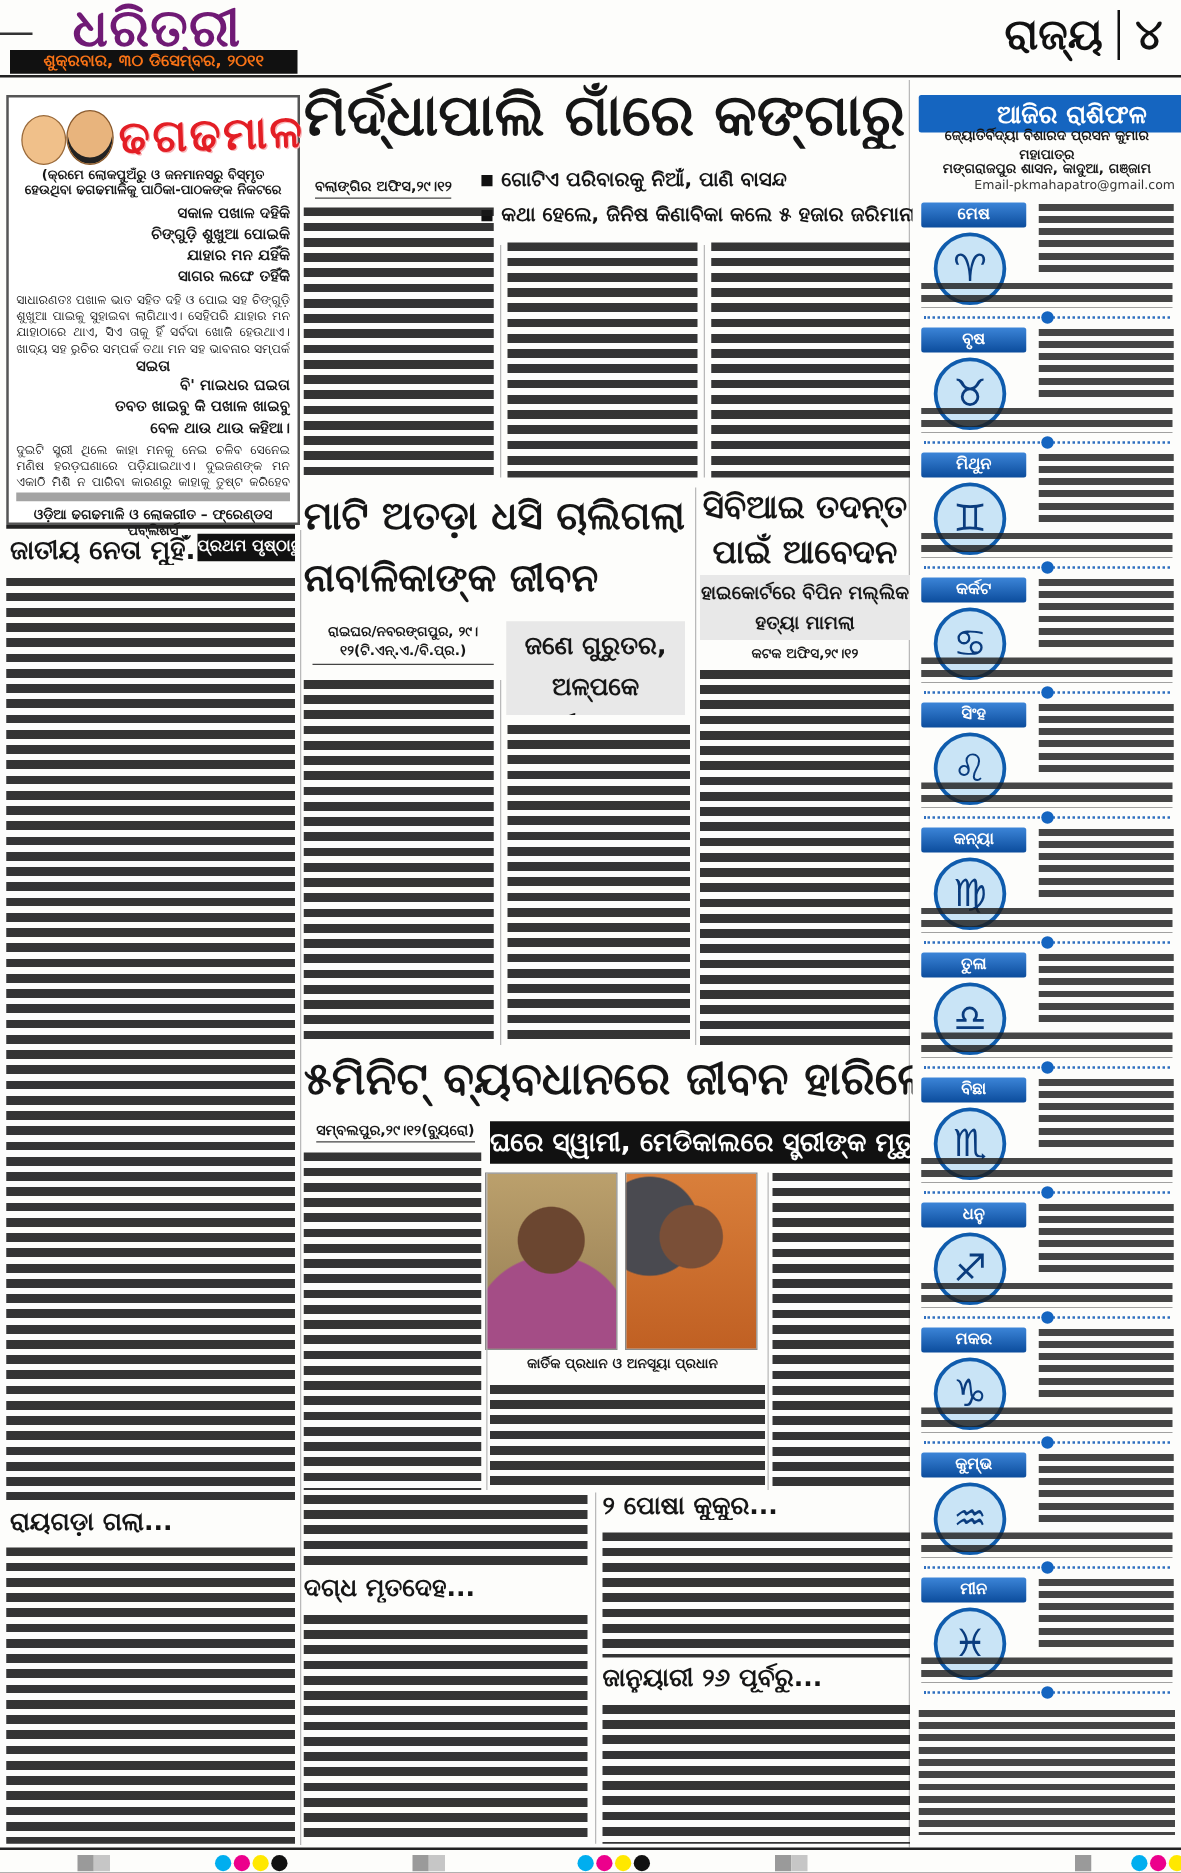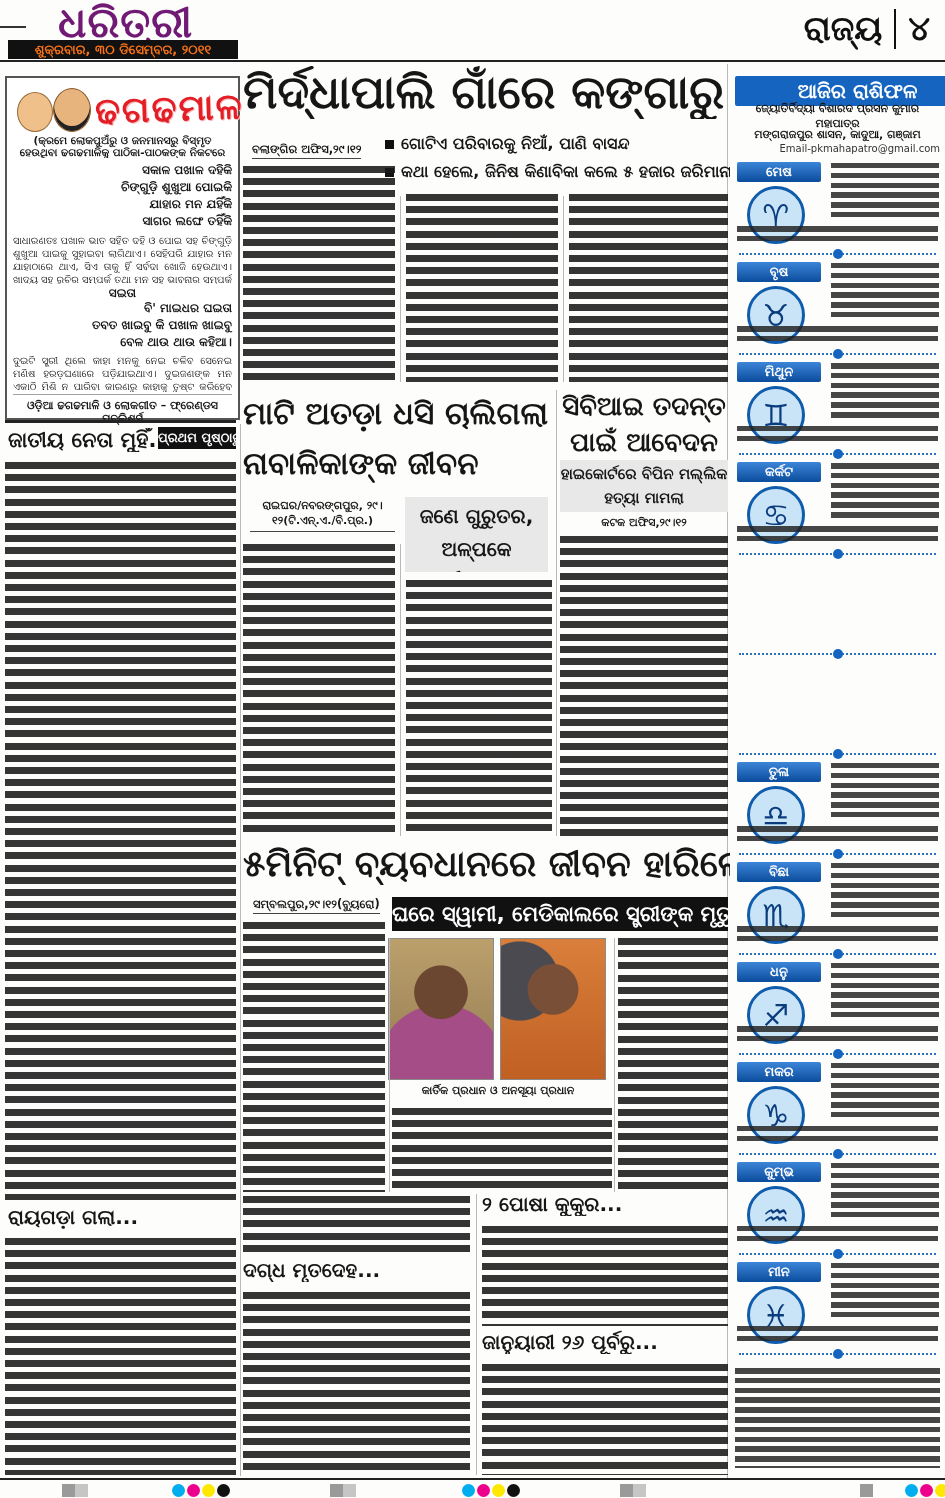--- a/index.html
+++ b/index.html
@@ -21,21 +21,21 @@
   
   .sim{background-image:repeating-linear-gradient(to bottom,rgba(25,25,25,.88) 0px,rgba(25,25,25,.88) 7px,rgba(0,0,0,0) 7px,rgba(0,0,0,0) 12.2px);}
   .sim-sm{background-image:repeating-linear-gradient(to bottom,rgba(30,30,30,.82) 0px,rgba(30,30,30,.82) 5.5px,rgba(0,0,0,0) 5.5px,rgba(0,0,0,0) 9.8px);}
   
   .cartoon-box{border:2px solid #555;background:#fff;}
   .cartoon-title{font-size:36px;font-weight:bold;color:#e31e25;transform:rotate(-2deg);letter-spacing:2px;text-shadow:1px 1px 0 #f9b8bb;}
   .cartoon-intro{font-size:10.5px;font-weight:bold;text-align:center;line-height:12px;}
   .verse{font-size:12px;font-weight:bold;text-align:right;line-height:17px;}
   .cpara{font-size:10px;line-height:13px;text-align:justify;overflow:hidden;}
   .mid-label{font-size:12px;font-weight:bold;text-align:center;}
-  .source-line{font-size:11px;font-weight:bold;text-align:center;border-top:1px solid #a3a3a3;padding-top:4px;}
+  .source-line{font-size:11px;font-weight:bold;text-align:center;border-top:7px solid #a3a3a3;padding-top:4px;}
   .face{border-radius:50%;position:absolute;}
   
   .hl-xl{font-size:46px;font-weight:bold;line-height:1.15;white-space:nowrap;overflow:hidden;}
   .hl-lg{font-size:31px;font-weight:bold;line-height:50px;overflow:hidden;}
   .hl-md{font-size:26px;font-weight:bold;line-height:36px;text-align:center;overflow:hidden;}
   .hl-couple{font-size:36px;font-weight:bold;line-height:1.2;white-space:nowrap;overflow:hidden;}
   .subhead{font-size:20px;font-weight:bold;overflow:hidden;white-space:nowrap;}
   .dateline{font-size:11.5px;font-weight:bold;border-bottom:1px solid #444;padding-bottom:2px;display:inline-block;}
   .dateline-c{font-size:11px;font-weight:bold;text-align:center;line-height:15px;}
   .bullet-line{font-size:16px;font-weight:bold;line-height:20px;display:flex;align-items:center;gap:7px;overflow:hidden;white-space:nowrap;}
@@ -215,22 +215,38 @@
     <div class="zod-entry" style="top:300px;">
       <div class="zod-label">କର୍କଟ</div>
       <div class="zod-icon">
           <span>♋</span>
         </div>
       <div class="zod-text sim-sm"></div>
       <div class="zod-text-full sim-sm"></div>
     </div>
     <div class="zsep" style="top:388px;"></div>
 
+    <div class="zod-entry" style="top:400px;">
+      <div class="zod-label">ସିଂହ</div>
+      <div class="zod-icon">
+          <span>♌</span>
+        </div>
+      <div class="zod-text sim-sm"></div>
+      <div class="zod-text-full sim-sm"></div>
+    </div>
     <div class="zsep" style="top:488px;"></div>
 
+    <div class="zod-entry" style="top:500px;">
+      <div class="zod-label">କନ୍ୟା</div>
+      <div class="zod-icon">
+          <span>♍</span>
+        </div>
+      <div class="zod-text sim-sm"></div>
+      <div class="zod-text-full sim-sm"></div>
+    </div>
     <div class="zsep" style="top:588px;"></div>
 
     <div class="zod-entry" style="top:600px;">
       <div class="zod-label">ତୁଳା</div>
       <div class="zod-icon">
           <span>♎</span>
         </div>
       <div class="zod-text sim-sm"></div>
       <div class="zod-text-full sim-sm"></div>
     </div>

